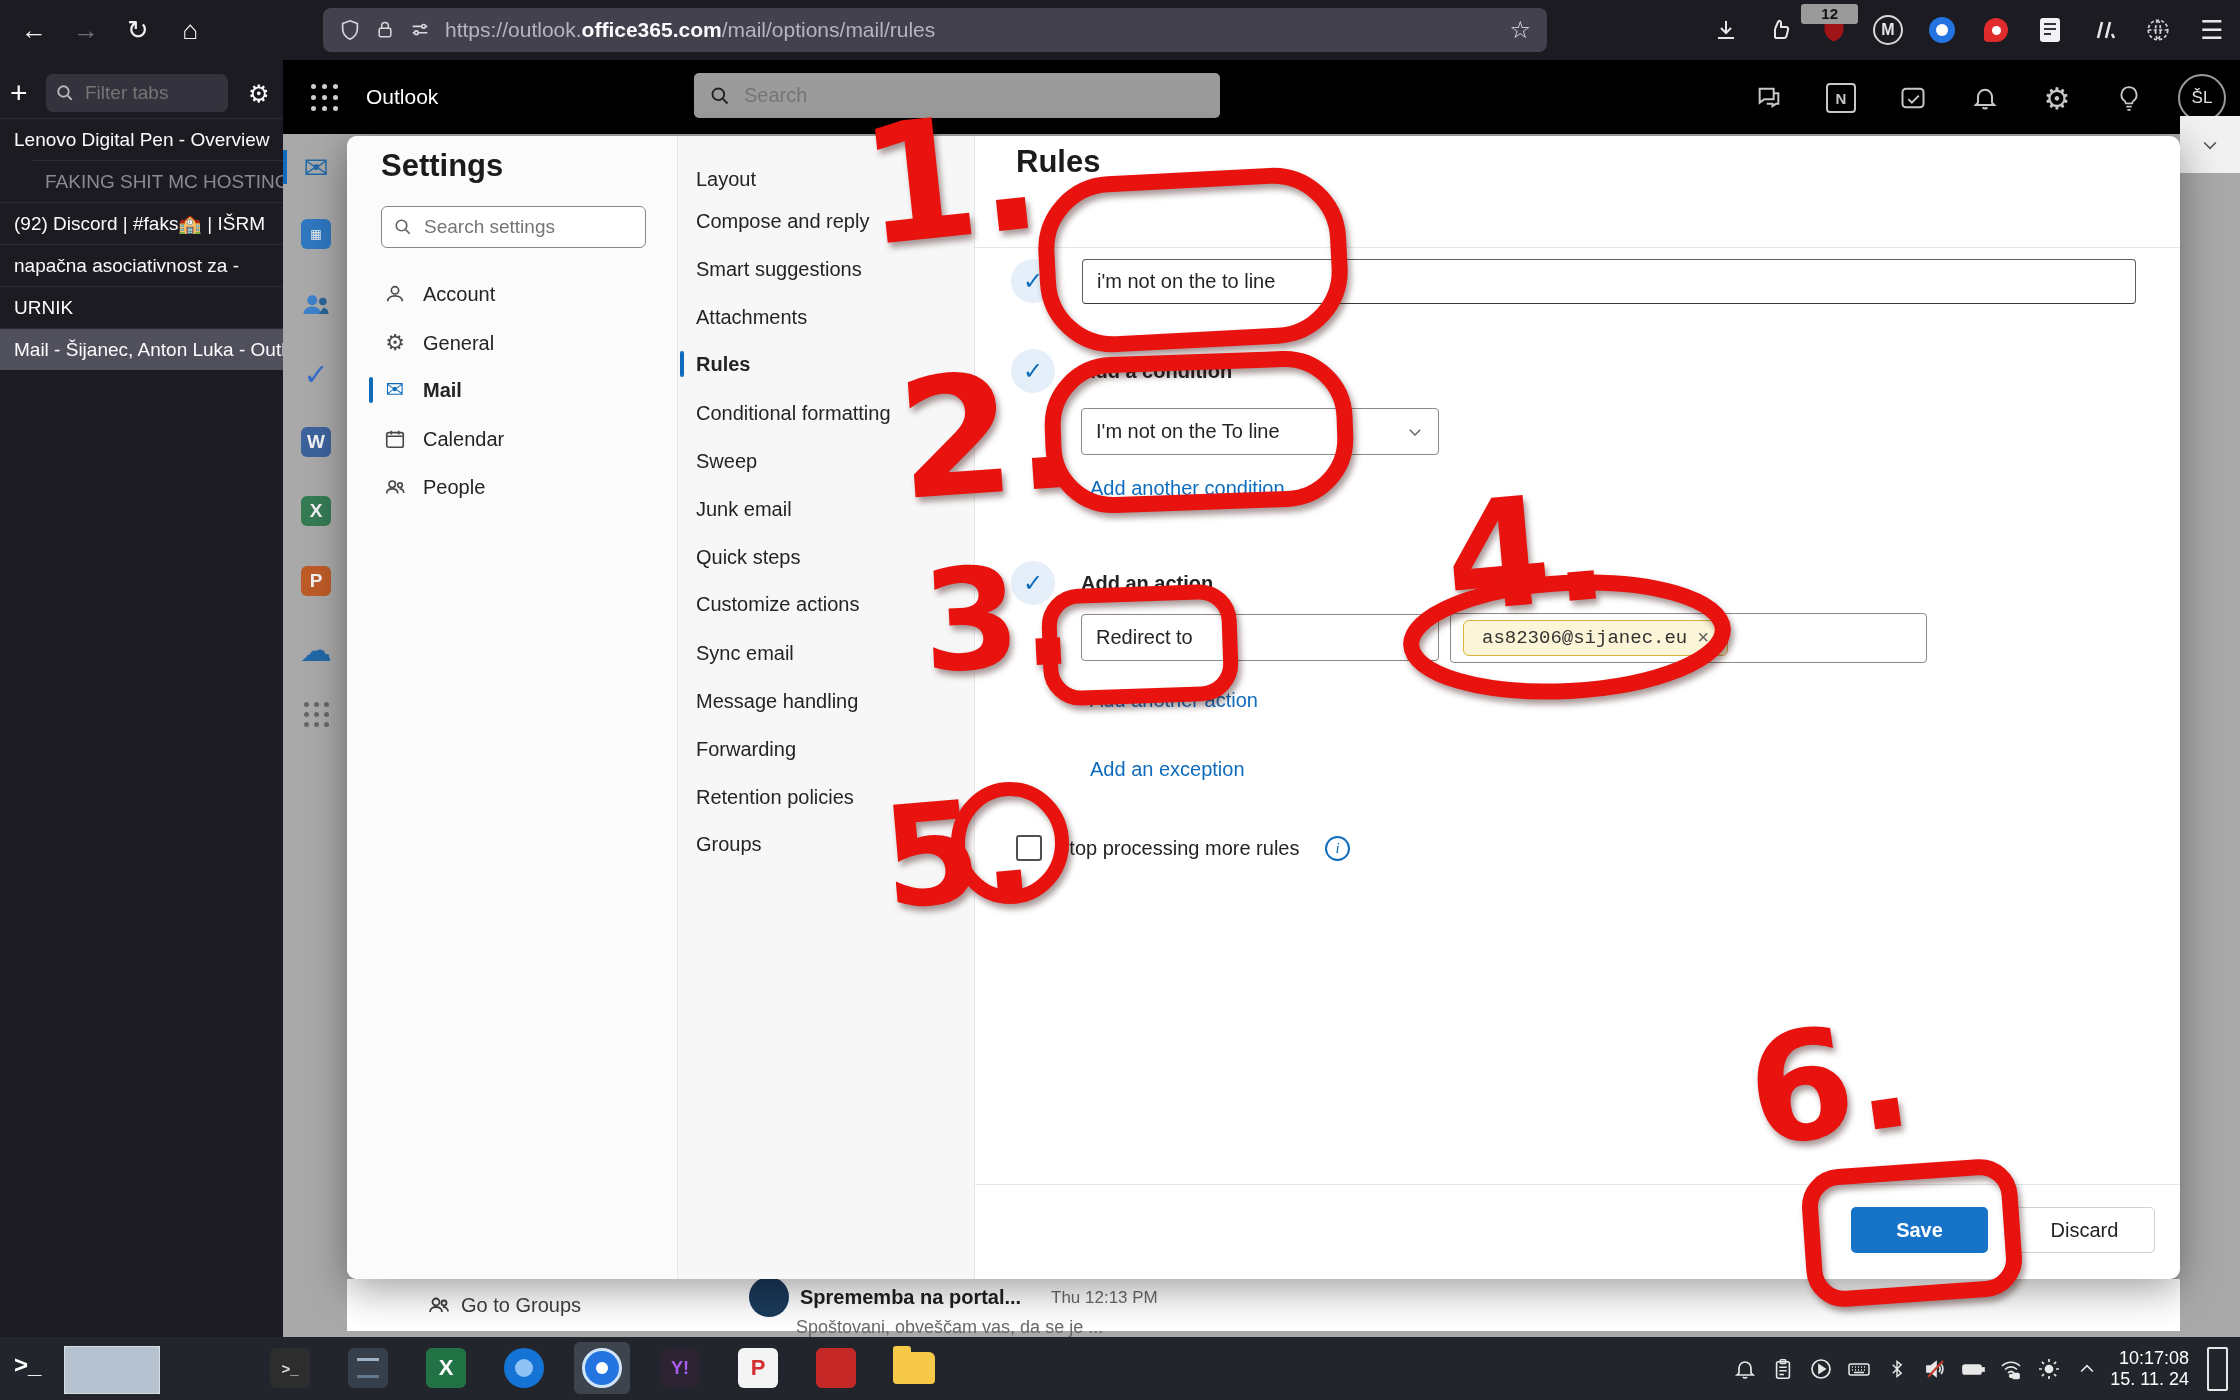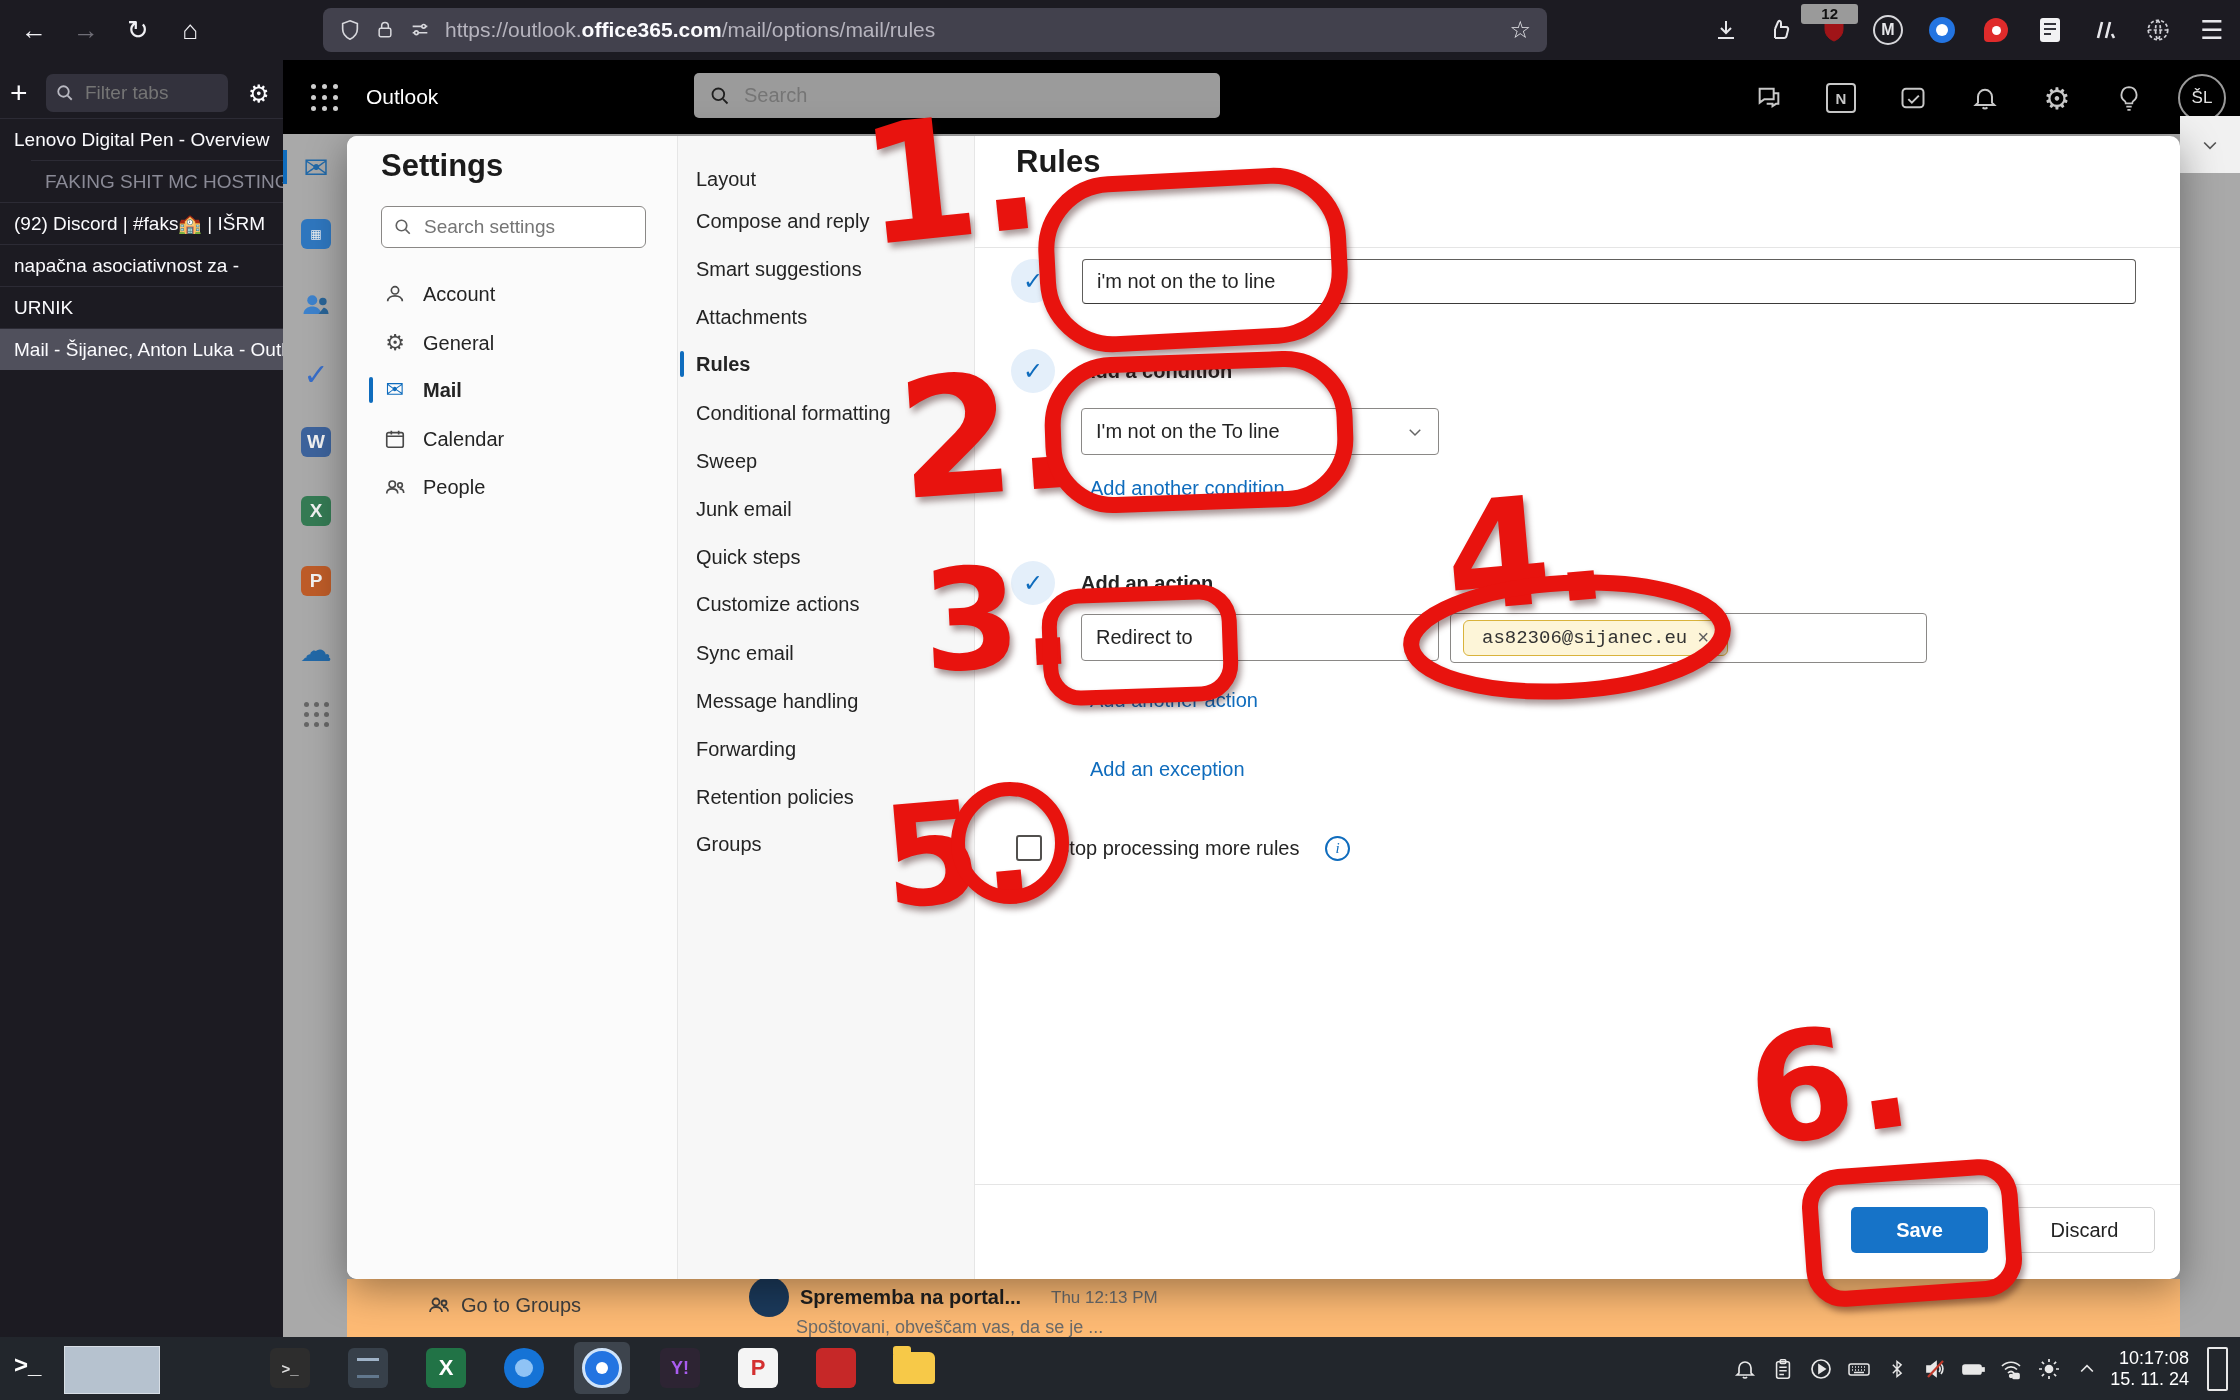--- a/index.html
+++ b/index.html
@@ -45,21 +45,21 @@
   #avatar{width:44px;height:44px;border-radius:50%;border:2px solid #9a9a9a;color:#e3e3e3;
     display:flex;align-items:center;justify-content:center;font-size:17px;}
 
   
   .railit{left:14px;width:38px;height:38px;display:flex;align-items:center;justify-content:center;opacity:.85;}
   .sqico{width:30px;height:30px;border-radius:6px;color:#fff;display:flex;align-items:center;justify-content:center;
     font-size:19px;font-weight:700;}
   #railsel{left:0;width:4px;height:34px;background:#0f6cbd;}
 
   
-  #bstrip{left:64px;top:1219px;width:1833px;height:58px;background:#fdba74;color:#3f3f3f;}
+  #bstrip{left:64px;top:1219px;width:1833px;height:52px;background:#ffffff;color:#3f3f3f;}
   #bstrip .subj{font-size:20px;color:#1f1f1f;font-weight:700;}
   #bstrip .dim{color:#6a6a6a;font-size:17px;font-weight:400;}
 
   
   #rstrip-box{left:1897px;top:56px;width:60px;height:57px;background:#f1f1f1;display:flex;align-items:center;justify-content:center;color:#555;}
 
   
   #dialog{left:347px;top:136px;width:1833px;height:1143px;background:#fff;border-radius:10px;
     box-shadow:0 10px 40px rgba(0,0,0,.38);overflow:hidden;z-index:10;color:#242424;}
   #col1{left:0;top:0;width:331px;height:1143px;background:#fbfbfb;border-right:1px solid #e6e6e6;box-sizing:border-box;}

